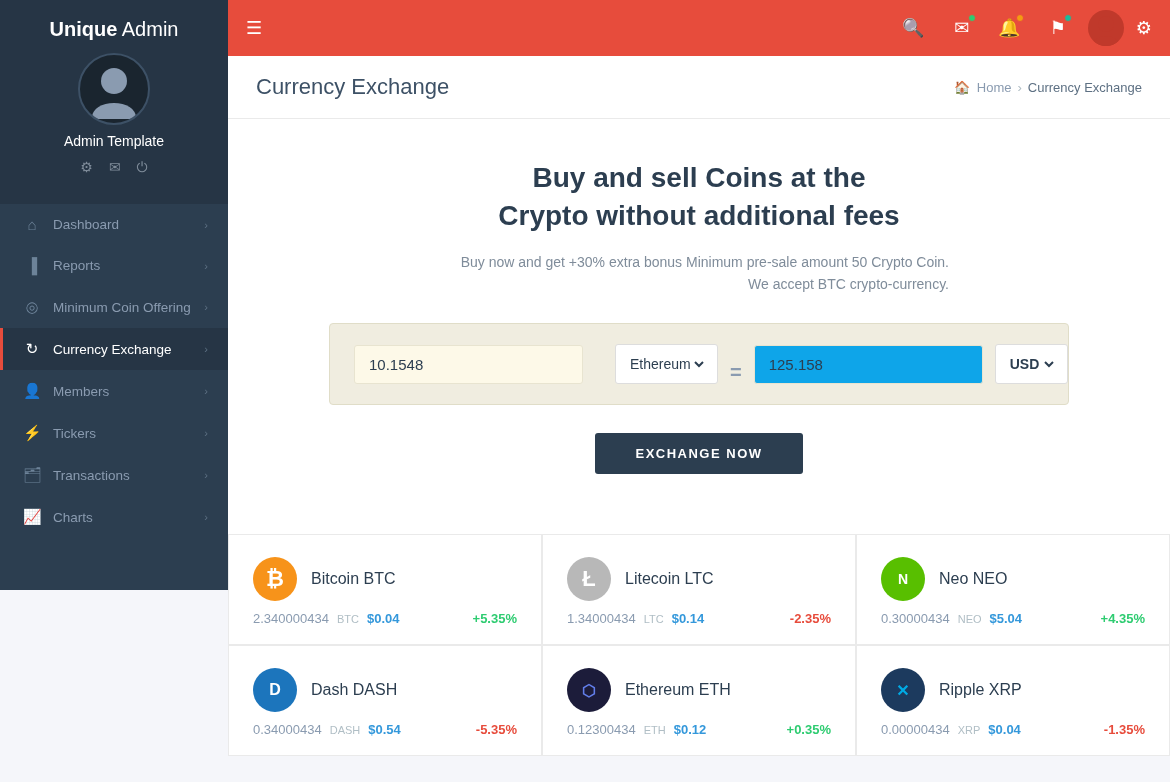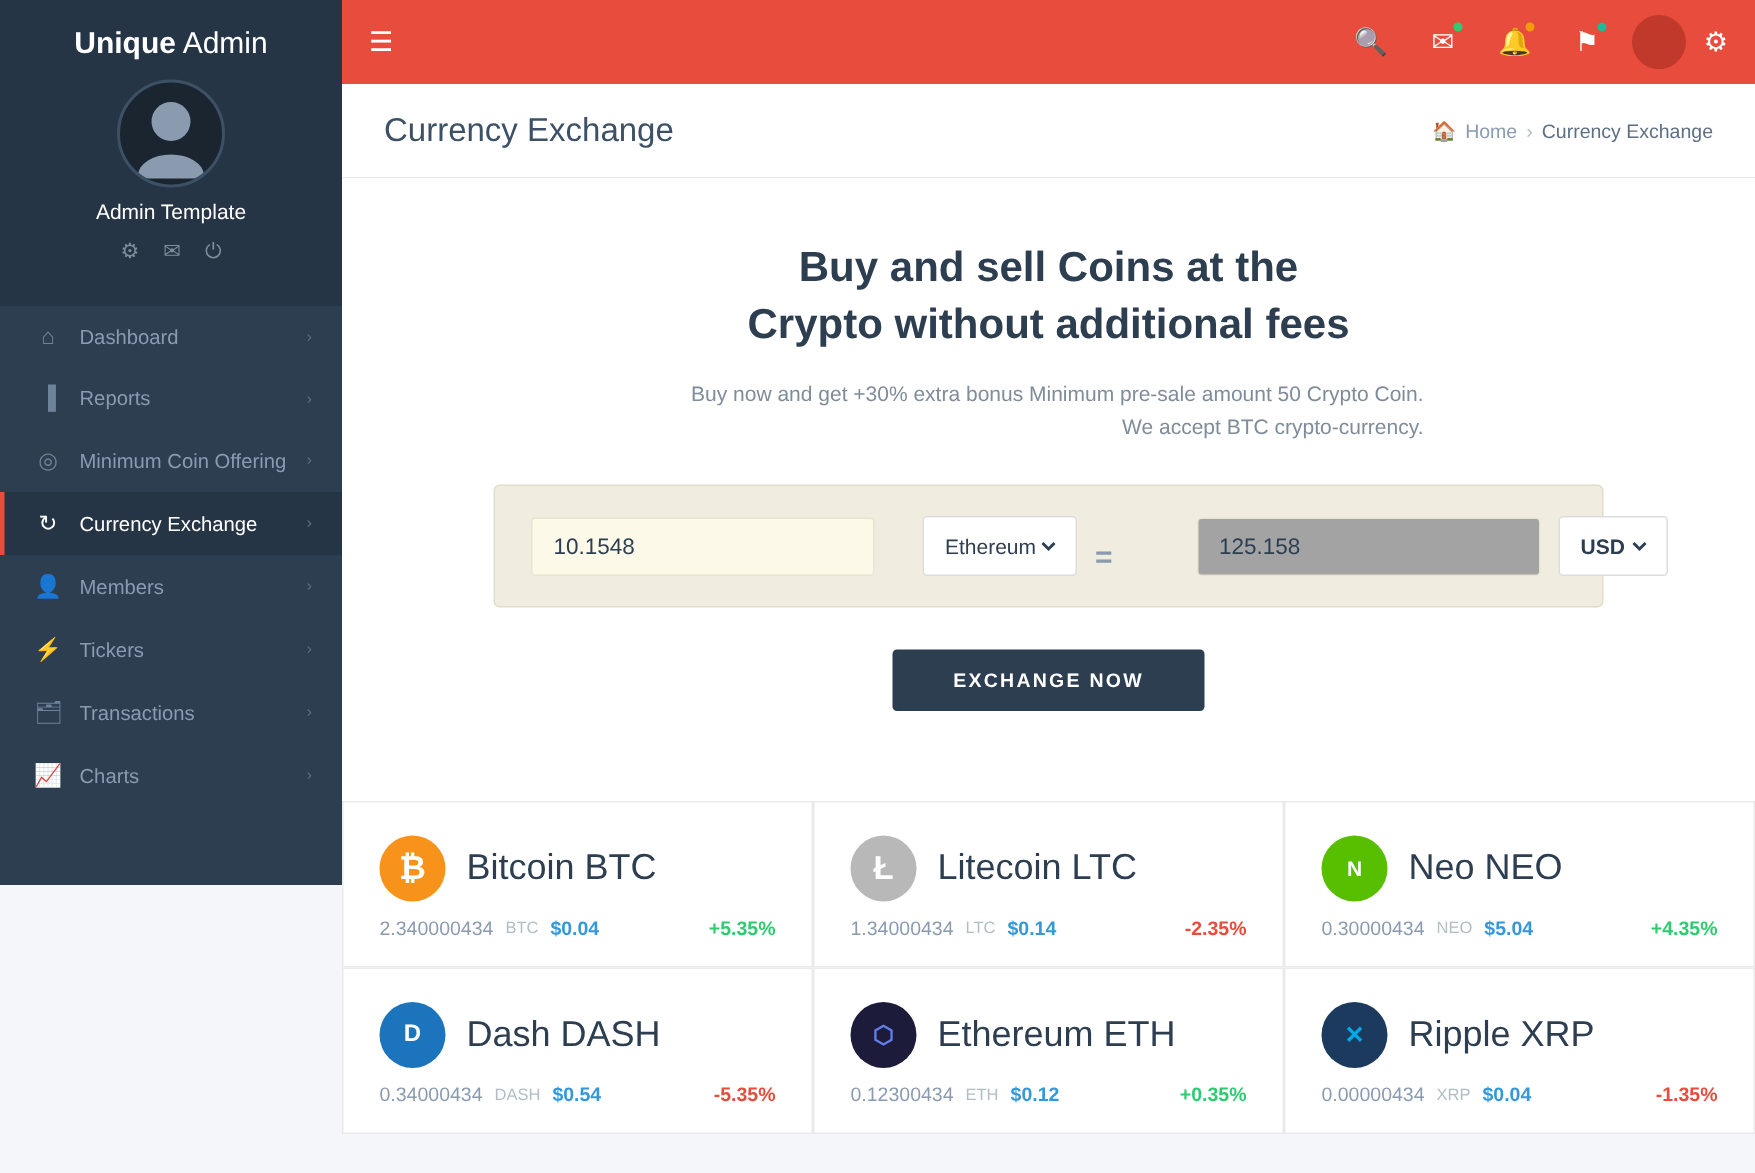--- a/index.html
+++ b/index.html
@@ -220,28 +220,27 @@
       background: transparent;
       flex: 1;
       cursor: pointer;
     }
     .exchange-equals {
       font-size: 20px;
       color: #8a9bb0;
       font-weight: bold;
     }
     .exchange-result-input {
-      background: #a3a3a3;
+      background: #0ea5e9;
       border: 1px solid #e8e4d0;
       padding: 10px 14px;
       font-size: 15px;
       color: #2c3e50;
       border-radius: 3px;
       flex: 2;
-      margin-left: 44px;
     }
     .exchange-currency-wrap {
       display: flex;
       align-items: center;
       background: #fff;
       border: 1px solid #ddd;
       border-radius: 3px;
       padding: 0 10px;
       flex: 1.2;
       height: 40px;
@@ -303,21 +302,21 @@
       flex-shrink: 0;
     }
     .coin-icon-btc { background: #f7931a; color: #fff; }
     .coin-icon-ltc { background: #b8b8b8; color: #fff; }
     .coin-icon-neo { background: #58bf00; color: #fff; }
     .coin-icon-dash { background: #1c75bc; color: #fff; }
     .coin-icon-eth { background: #1c1c3a; color: #627eea; }
     .coin-icon-xrp { background: #1c3a5e; color: #00aae4; }
 
     .coin-name {
-      font-size: 24px;
+      font-size: 16px;
       color: #2c3e50;
       font-weight: 400;
     }
     .coin-stats {
       display: flex;
       align-items: center;
       gap: 8px;
       font-size: 13px;
     }
     .coin-amount { color: #8a9bb0; }

